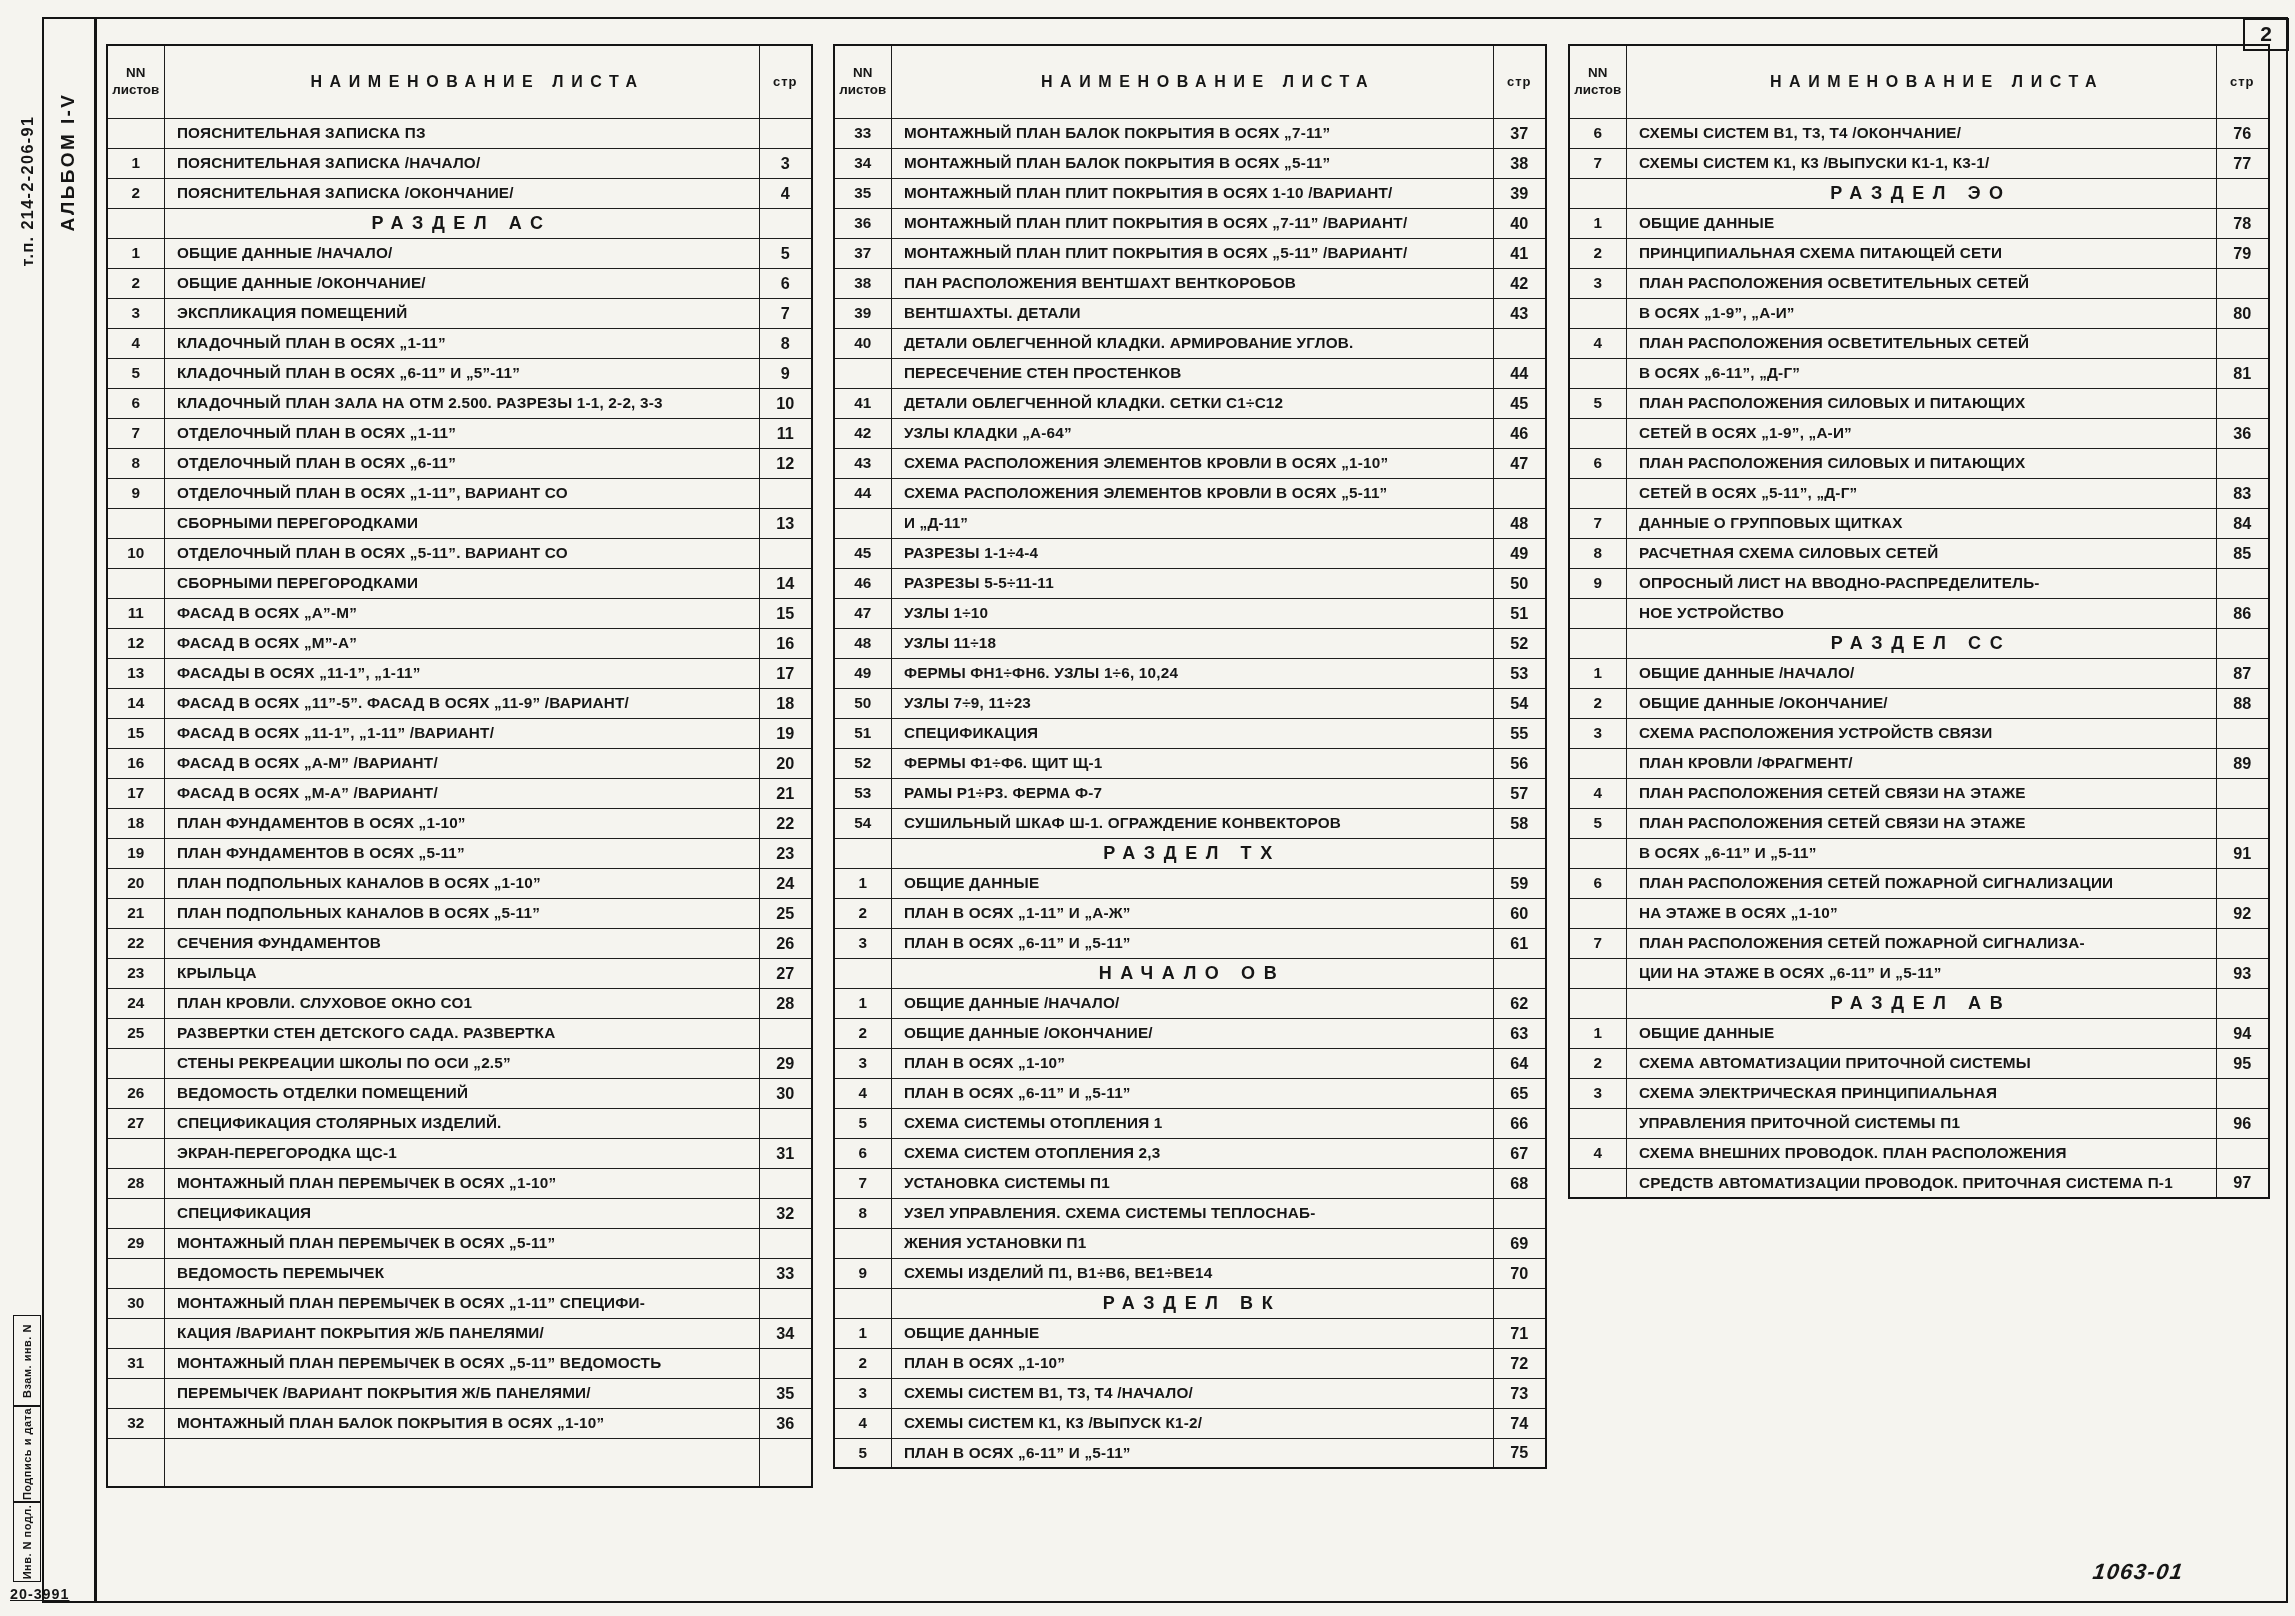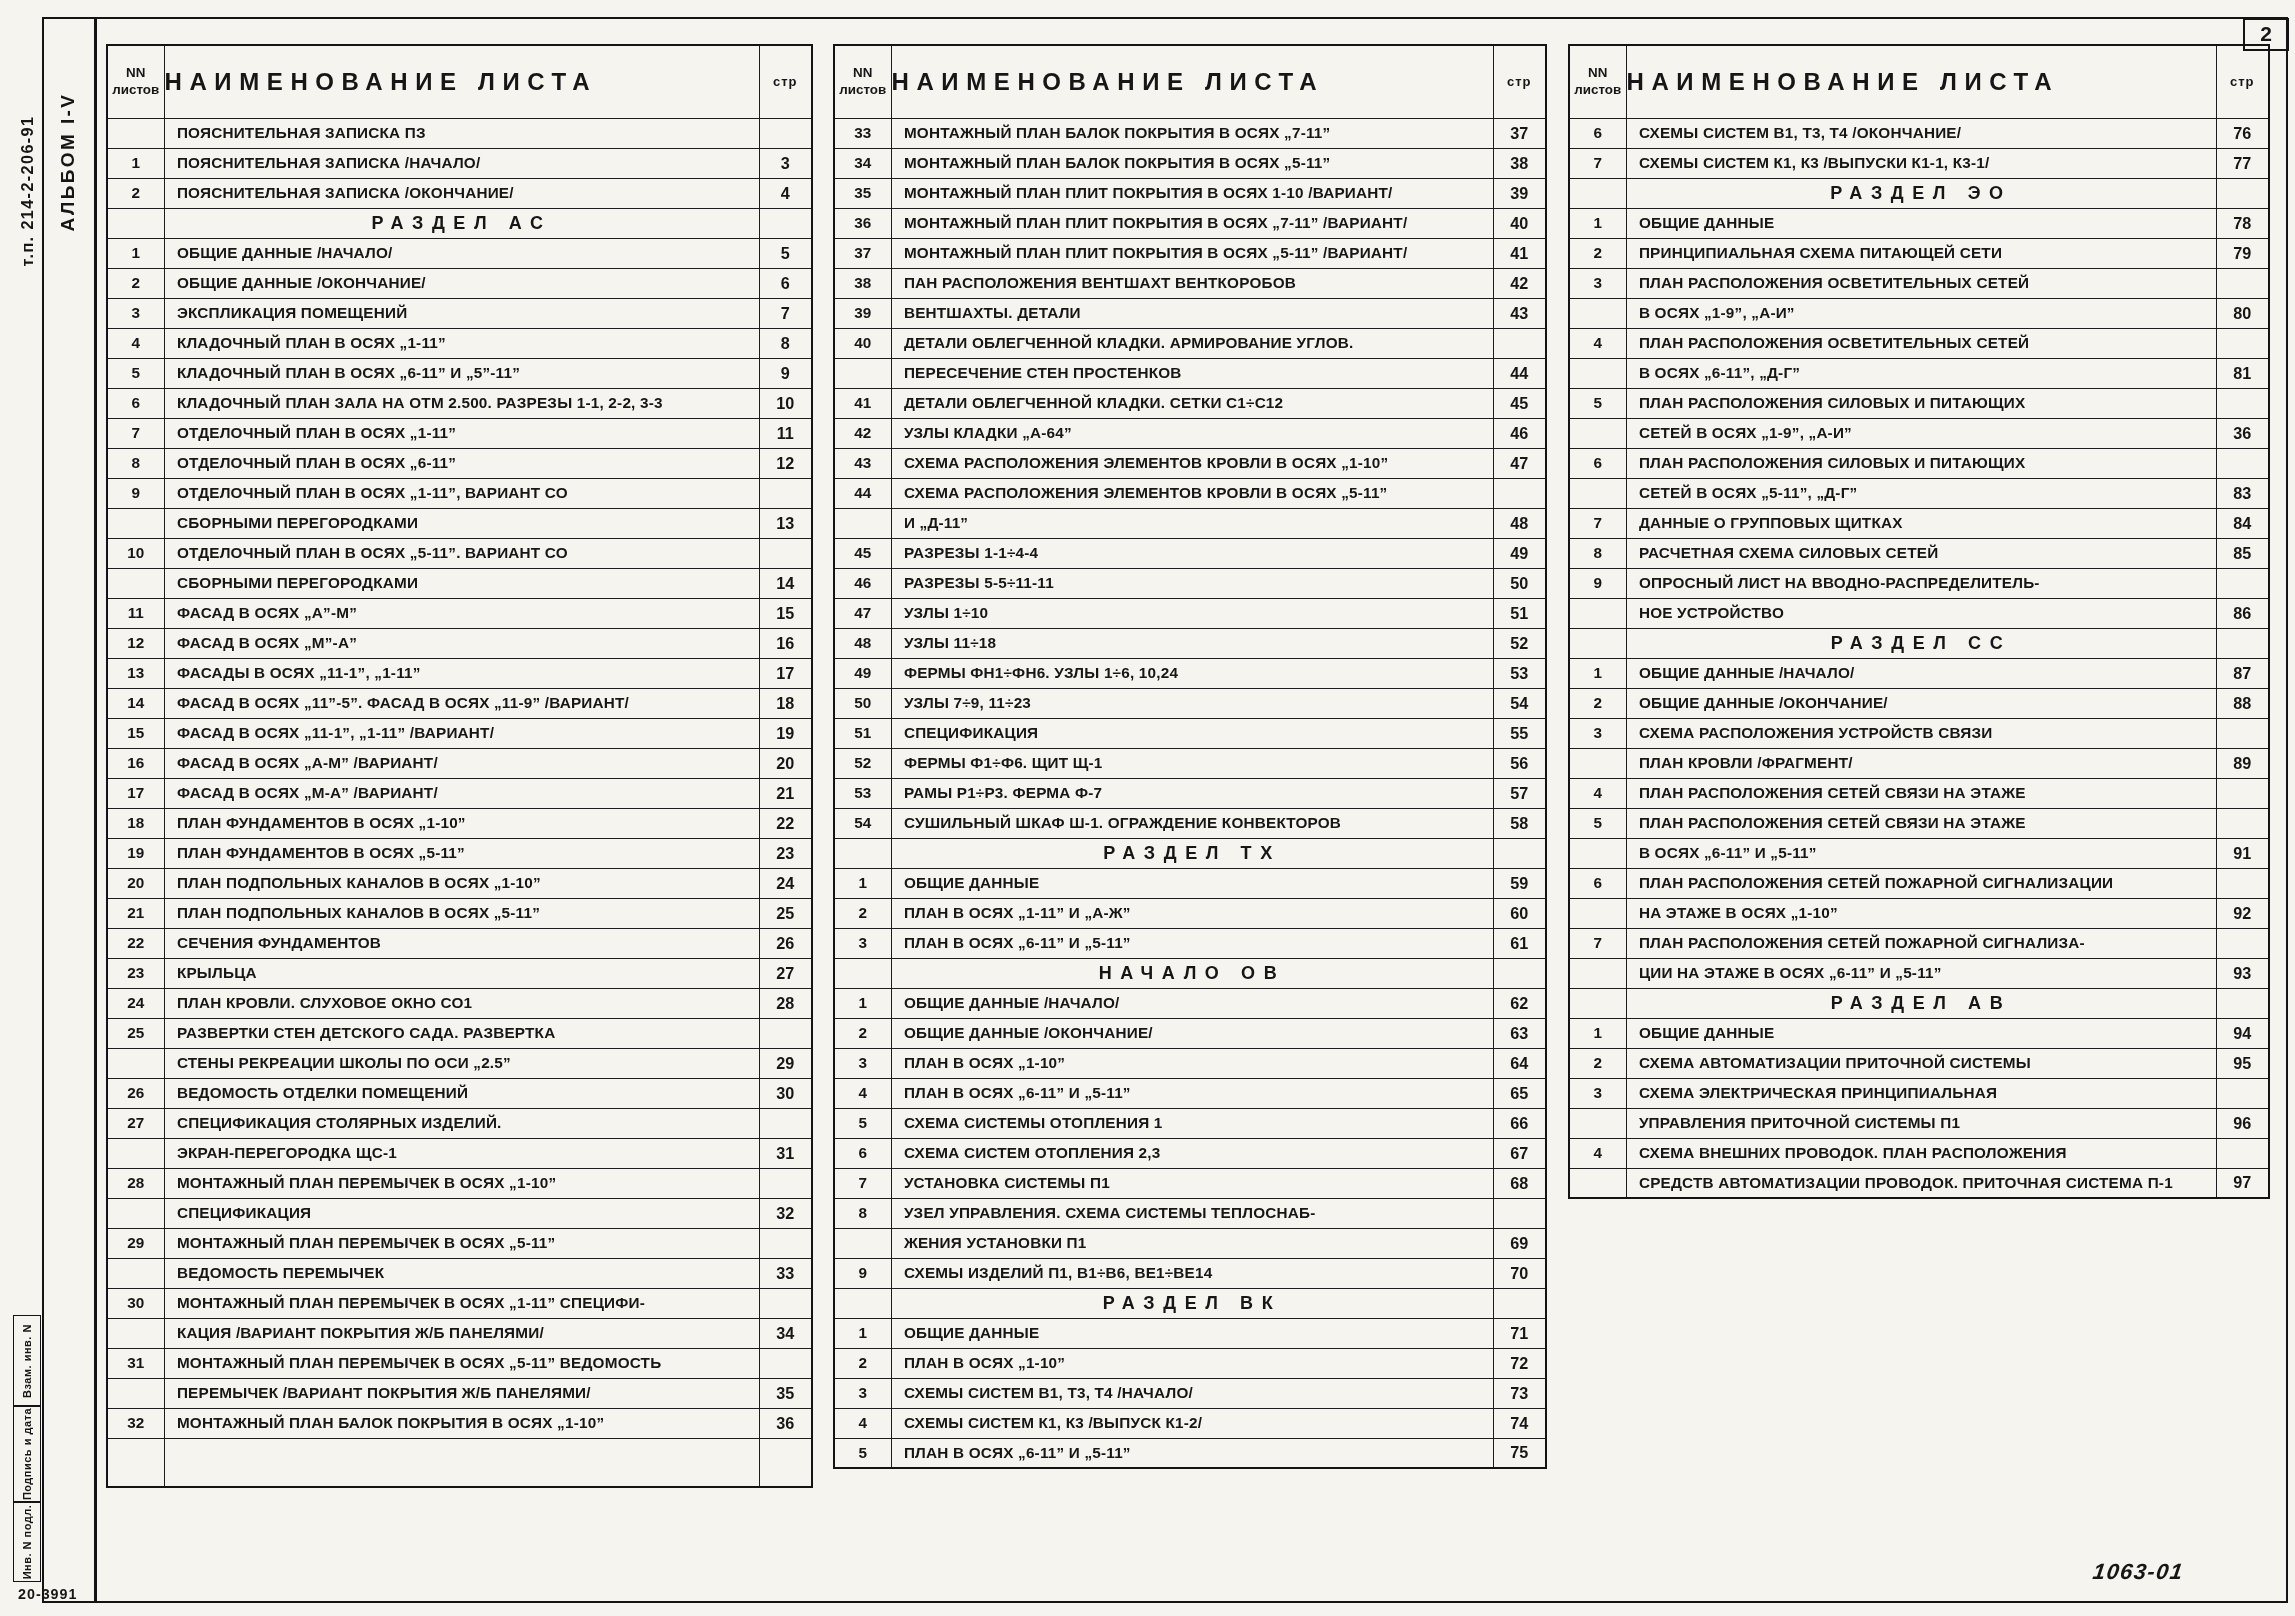--- a/index.html
+++ b/index.html
@@ -35,22 +35,22 @@
   
   .stamp{
     position:absolute;left:13.4px;width:28px;border:1.9px solid #141414;box-sizing:border-box;
   }
   .stamp span{
     position:absolute;left:50%;top:50%;
     transform:translate(-50%,-50%) rotate(-90deg);
     white-space:nowrap;font-size:11px;font-weight:700;letter-spacing:0.5px;
   }
   .inv-num{
-    position:absolute;left:18px;top:1586px;width:72px;
-    font-size:14.3px;font-weight:700;letter-spacing:1px;
+    position:absolute;left:10px;top:1586px;width:72px;
+    font-size:14.3px;font-weight:700;letter-spacing:1px;text-decoration:underline;
   }
   
   .corner-note{
     position:absolute;left:2093px;top:1559px;
     font-size:22px;font-weight:700;font-style:italic;transform:skewX(-8deg);
     letter-spacing:1.4px;
   }
   
   table.sheet-index{
     position:absolute;top:44px;
@@ -66,21 +66,21 @@
     padding:0;box-sizing:border-box;
     font-weight:700;color:#161616;
     overflow:hidden;
   }
   .sheet-index thead tr{height:73px;}
   .sheet-index tbody tr{height:30px;}
   .sheet-index tbody tr.tall{height:49px;}
   col.num{width:57px;}
   col.page{width:53px;}
   th.h-num{font-size:13.4px;text-align:center;line-height:1.25;}
-  th.h-name{font-size:24px;letter-spacing:7.6px;text-align:left;}
+  th.h-name{font-size:16px;letter-spacing:7.6px;text-align:center;padding-left:32px;}
   th.h-page{font-size:13px;text-align:center;letter-spacing:1px;}
   td.c-num{font-size:15.3px;text-align:center;}
   td.c-page{font-size:16.2px;text-align:center;}
   td.c-name{
     font-size:15.3px;text-align:left;padding-left:12.4px;
     white-space:nowrap;letter-spacing:0.2px;
   }
   tr.section td.c-name{
     text-align:center;padding-left:0;letter-spacing:8.6px;font-size:18px;
   }

